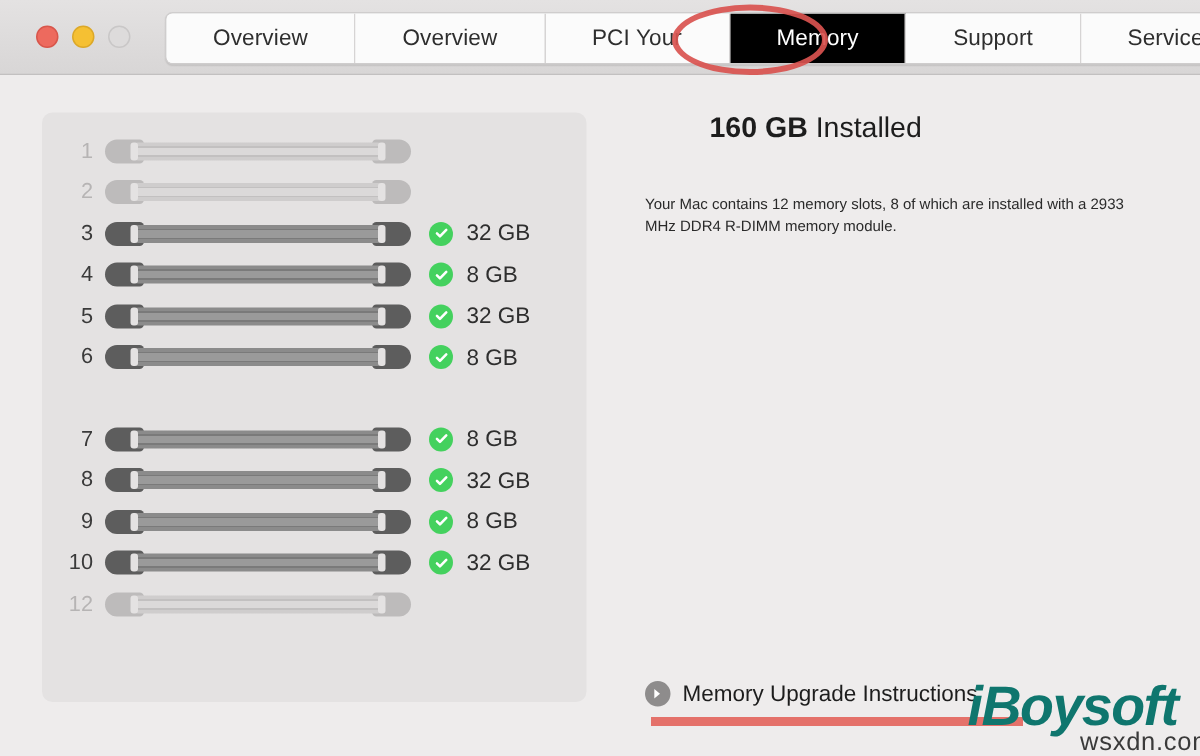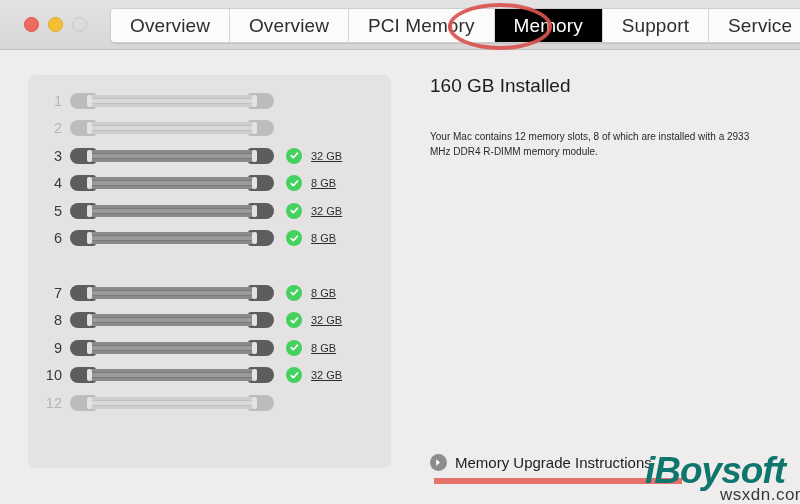--- a/index.html
+++ b/index.html
@@ -59,22 +59,22 @@
     background: #fbfbfb;
     border: 1px solid #cfcdcd;
     border-radius: 5px;
     overflow: hidden;
     box-shadow: 0 1px 1px rgba(0,0,0,0.10);
   }
   .tab {
     display: flex;
     align-items: center;
     justify-content: center;
-    padding: 0 19px;
-    font-size: 19px;
+    padding: 0 31px;
+    font-size: 15px;
     color: #2e2e2e;
     background: #fbfbfb;
     border-right: 1px solid #d6d4d4;
     white-space: nowrap;
     letter-spacing: 0.1px;
   }
   .tab:last-child { border-right: none; }
   .tab.selected {
     background: #000000;
     color: #ffffff;
@@ -204,40 +204,40 @@
     border-radius: 50%;
     background: #44d15e;
     display: inline-flex;
     align-items: center;
     justify-content: center;
     flex: none;
   }
   .check-badge svg { display: block; }
   .slot-size {
     margin-left: 9px;
-    font-size: 11px;
+    font-size: 15px;
     color: #2e2e2e;
     white-space: nowrap;
-    text-decoration: underline;
   }
 
   
   .info-panel {
     position: absolute;
     left: 430px;
     top: 25px;
     width: 345px;
   }
   .installed-line {
     font-size: 19px;
     color: #1d1d1d;
     margin-bottom: 32px;
   }
   .installed-line .amount {
-    font-weight: normal;
+    font-weight: bold;
+    margin-left: 43px;
   }
   .installed-line .label {
     font-weight: normal;
   }
   .info-desc {
     font-size: 10px;
     line-height: 1.5;
     color: #2a2a2a;
     max-width: 330px;
   }
@@ -318,21 +318,21 @@
 
     <div class="traffic-lights">
       <span class="light close"></span>
       <span class="light min"></span>
       <span class="light zoom"></span>
     </div>
 
     <div class="tabs">
       <div class="tab">Overview</div>
       <div class="tab">Overview</div>
-      <div class="tab">PCI Memory</div>
+      <div class="tab">PCI Your</div>
       <div class="tab selected">Memory</div>
       <div class="tab">Support</div>
       <div class="tab">Service</div>
     </div>
 
     <div class="annot-ellipse"></div>
   </div>
 
   <div class="content">
 

